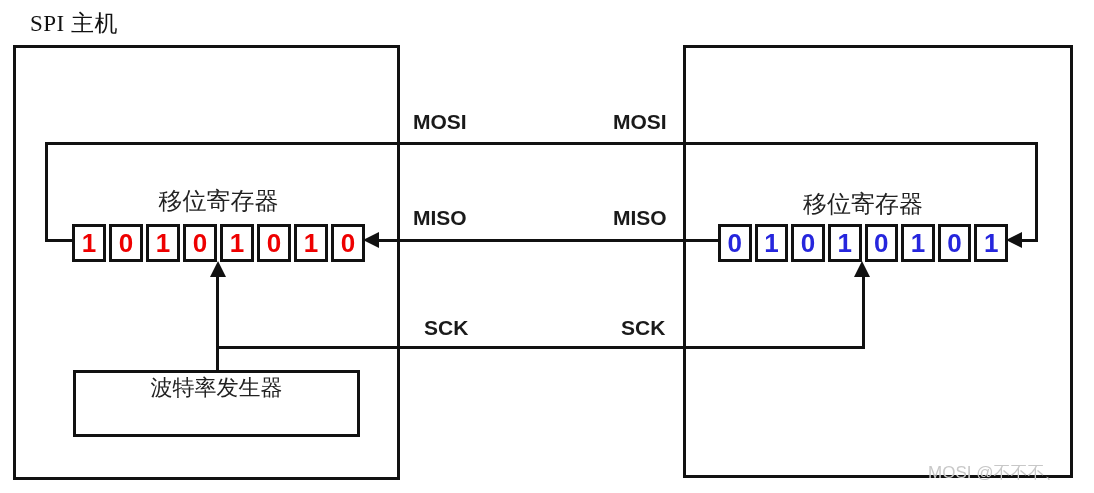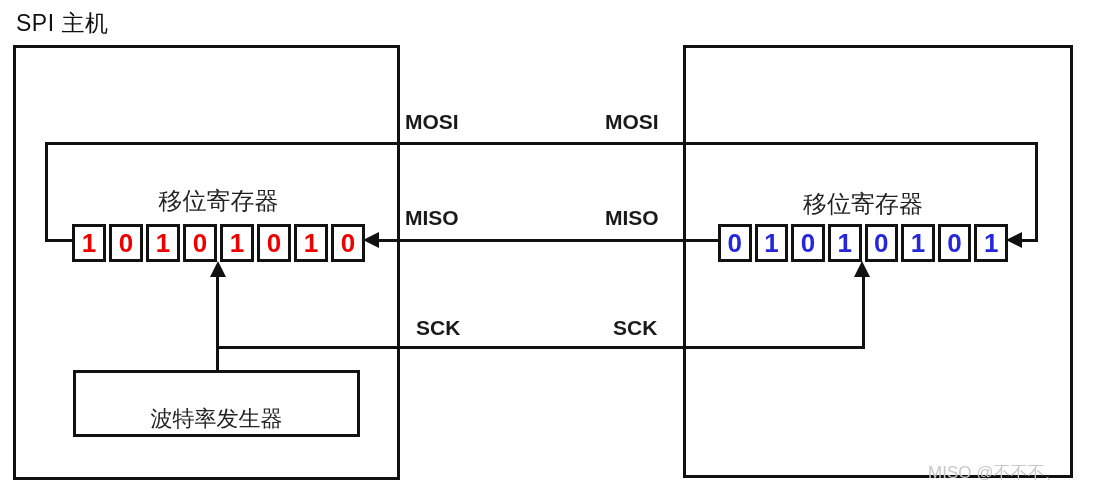--- a/index.html
+++ b/index.html
@@ -25,21 +25,21 @@
   #slave-box  { left: 683px; top: 45px; width: 390px; height: 433px; }
 
   .device-title {
     position: absolute;
     font-size: 23px;
     font-weight: 500;
     color: #111;
     letter-spacing: 0.5px;
     white-space: nowrap;
   }
-  #master-title { left: 16px;  top: 8px; }
+  #master-title { left: 30px;  top: 8px; font-family: Liberation Serif, serif; }
   #slave-title  { left: 700px; top: 8px; }
 
   
   .wire { position: absolute; background: #111; }
 
   
   .arrow-left {
     position: absolute;
     width: 0; height: 0;
     border-top: 8px solid transparent;
@@ -54,20 +54,21 @@
     border-bottom: 16px solid #111;
   }
 
   
   .sig-label {
     position: absolute;
     font-size: 21px;
     font-weight: 600;
     color: #1a1a1a;
     white-space: nowrap;
+    margin-left: 8px;
   }
 
   
   .register-label {
     position: absolute;
     font-size: 24px;
     color: #222;
     text-align: center;
     white-space: nowrap;
   }
@@ -93,21 +94,21 @@
   #master-register-label { left: 72px;  top: 185px; width: 293px; }
   #slave-register-label  { left: 718px; top: 188px; width: 290px; }
 
   
   #baud-box {
     position: absolute;
     left: 73px; top: 370px;
     width: 287px; height: 67px;
     border: 3px solid #111;
     display: flex;
-    align-items: flex-end;
+    align-items: flex-start;
     justify-content: center;
     font-size: 22px;
     color: #222;
     background: #fff;
   }
 
   
   #watermark {
     position: absolute;
     left: 928px; top: 461px;
@@ -170,15 +171,15 @@
     <div class="cell">0</div>
     <div class="cell">1</div>
     <div class="cell">0</div>
     <div class="cell">1</div>
   </div>
 
   <div id="baud-box">
     <span>波特率发生器</span>
   </div>
 
-  <div id="watermark" style="color: rgb(200, 200, 200);">MISO @不不不、</div>
+  <div id="watermark" style="color: rgb(200, 200, 200);">MOSI @不不不、</div>
 
 </div>
 
 </body></html>

